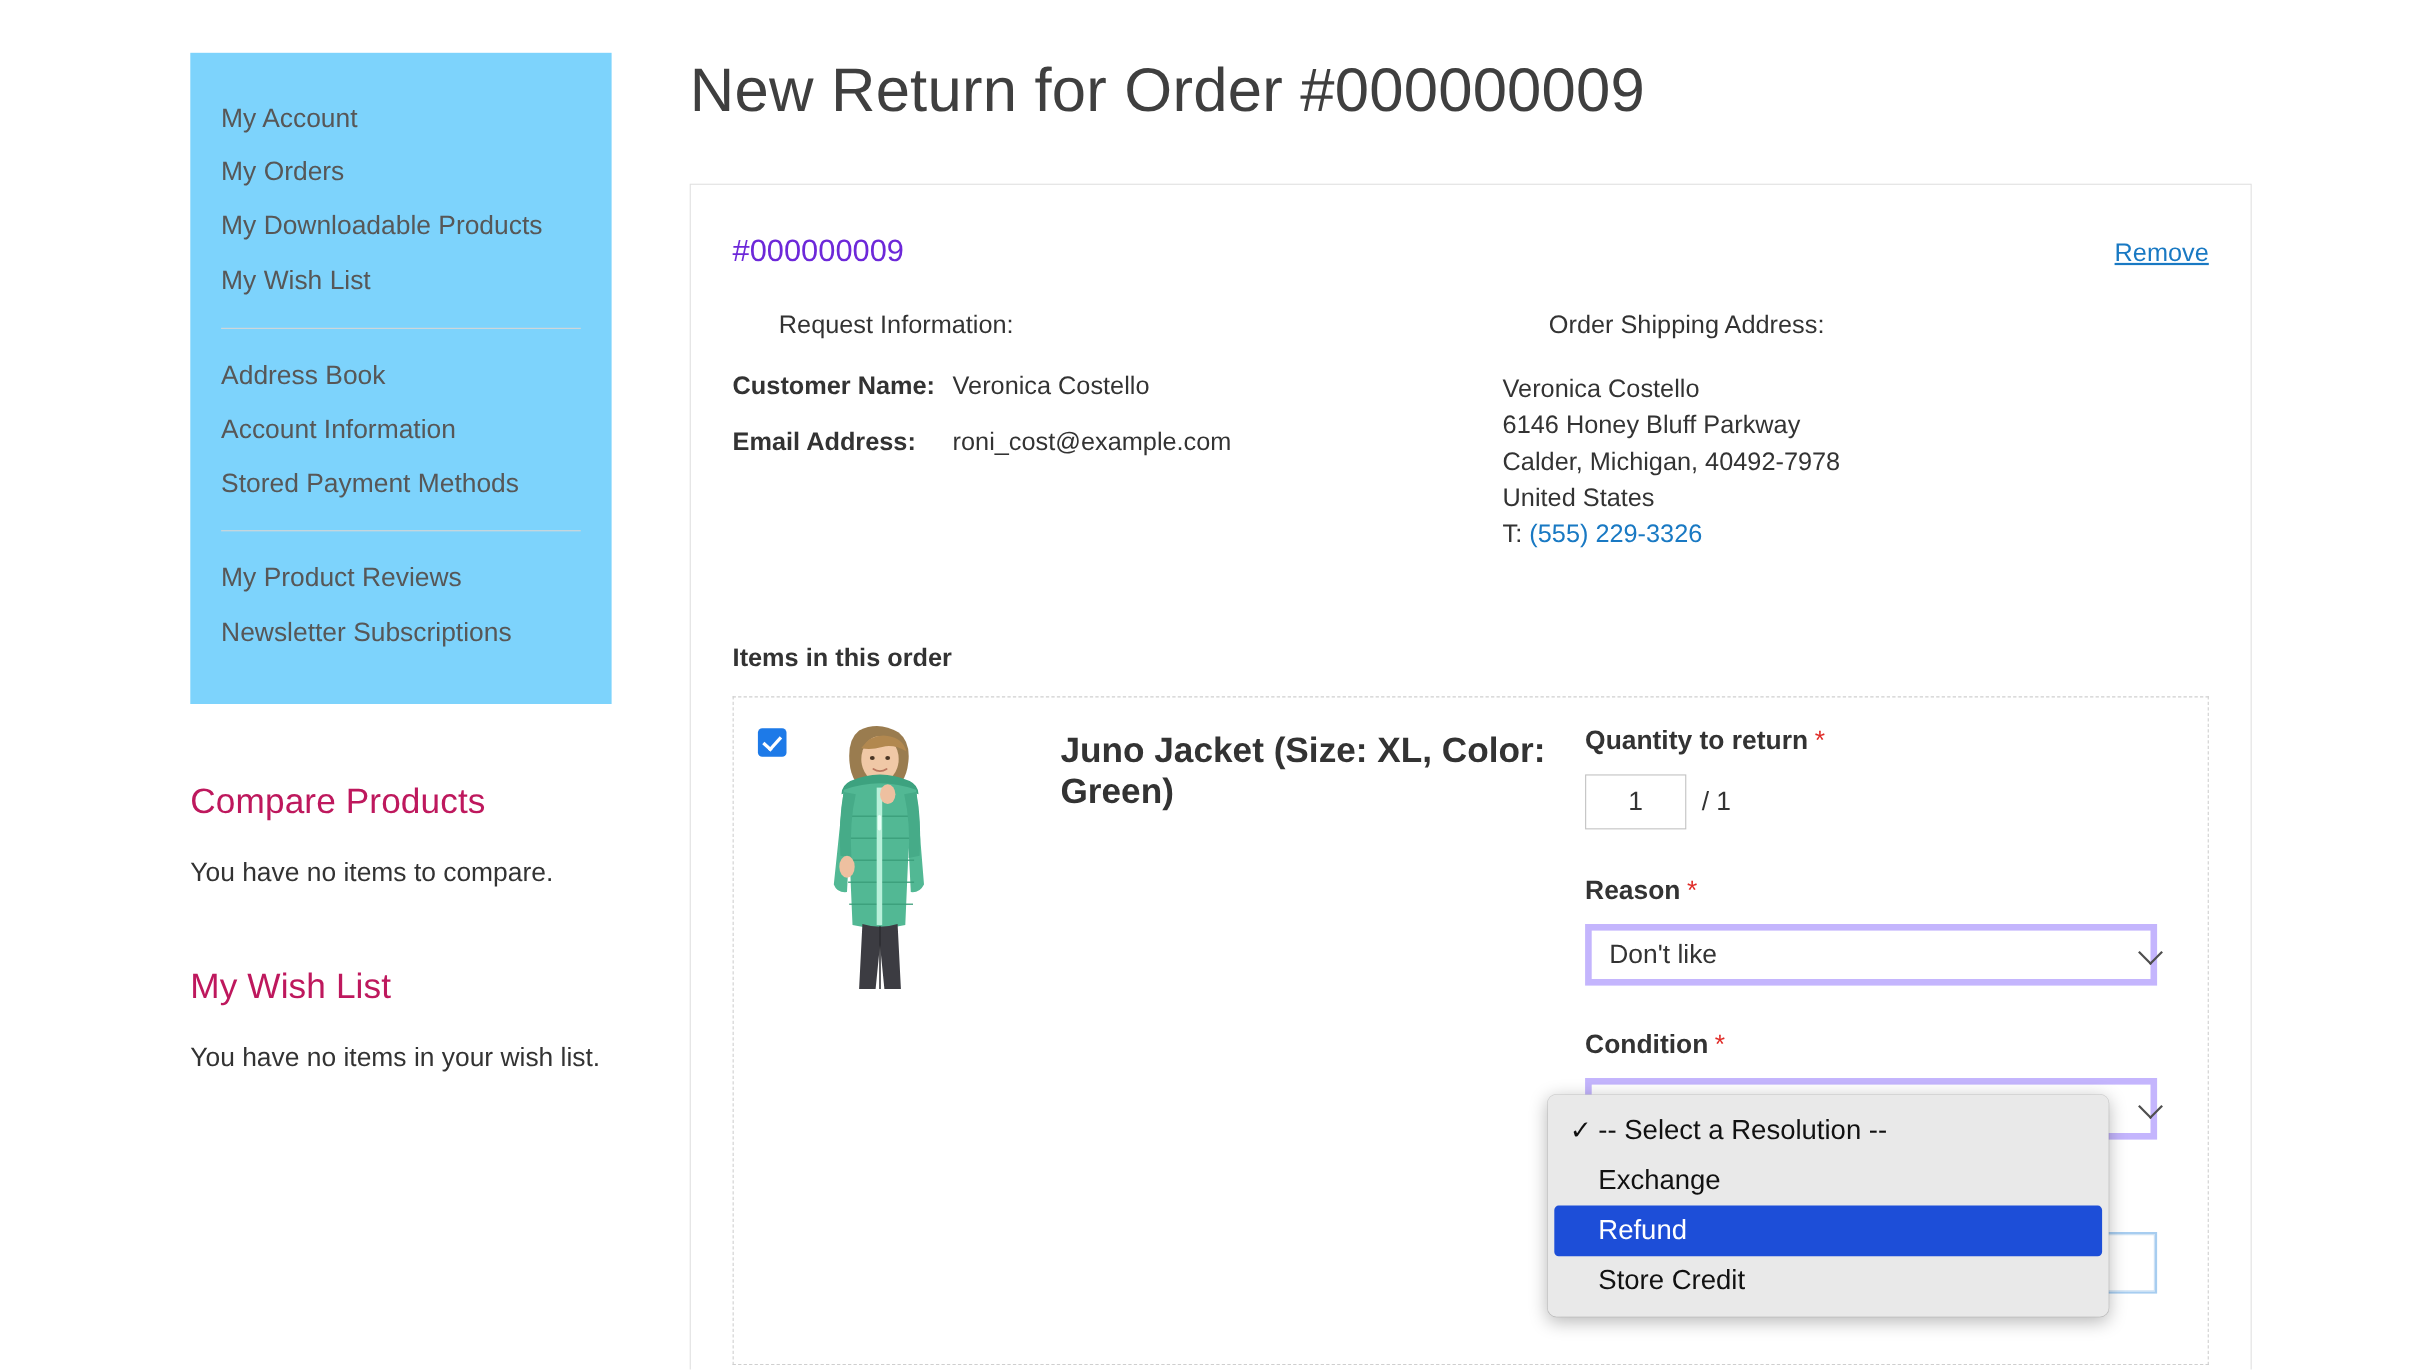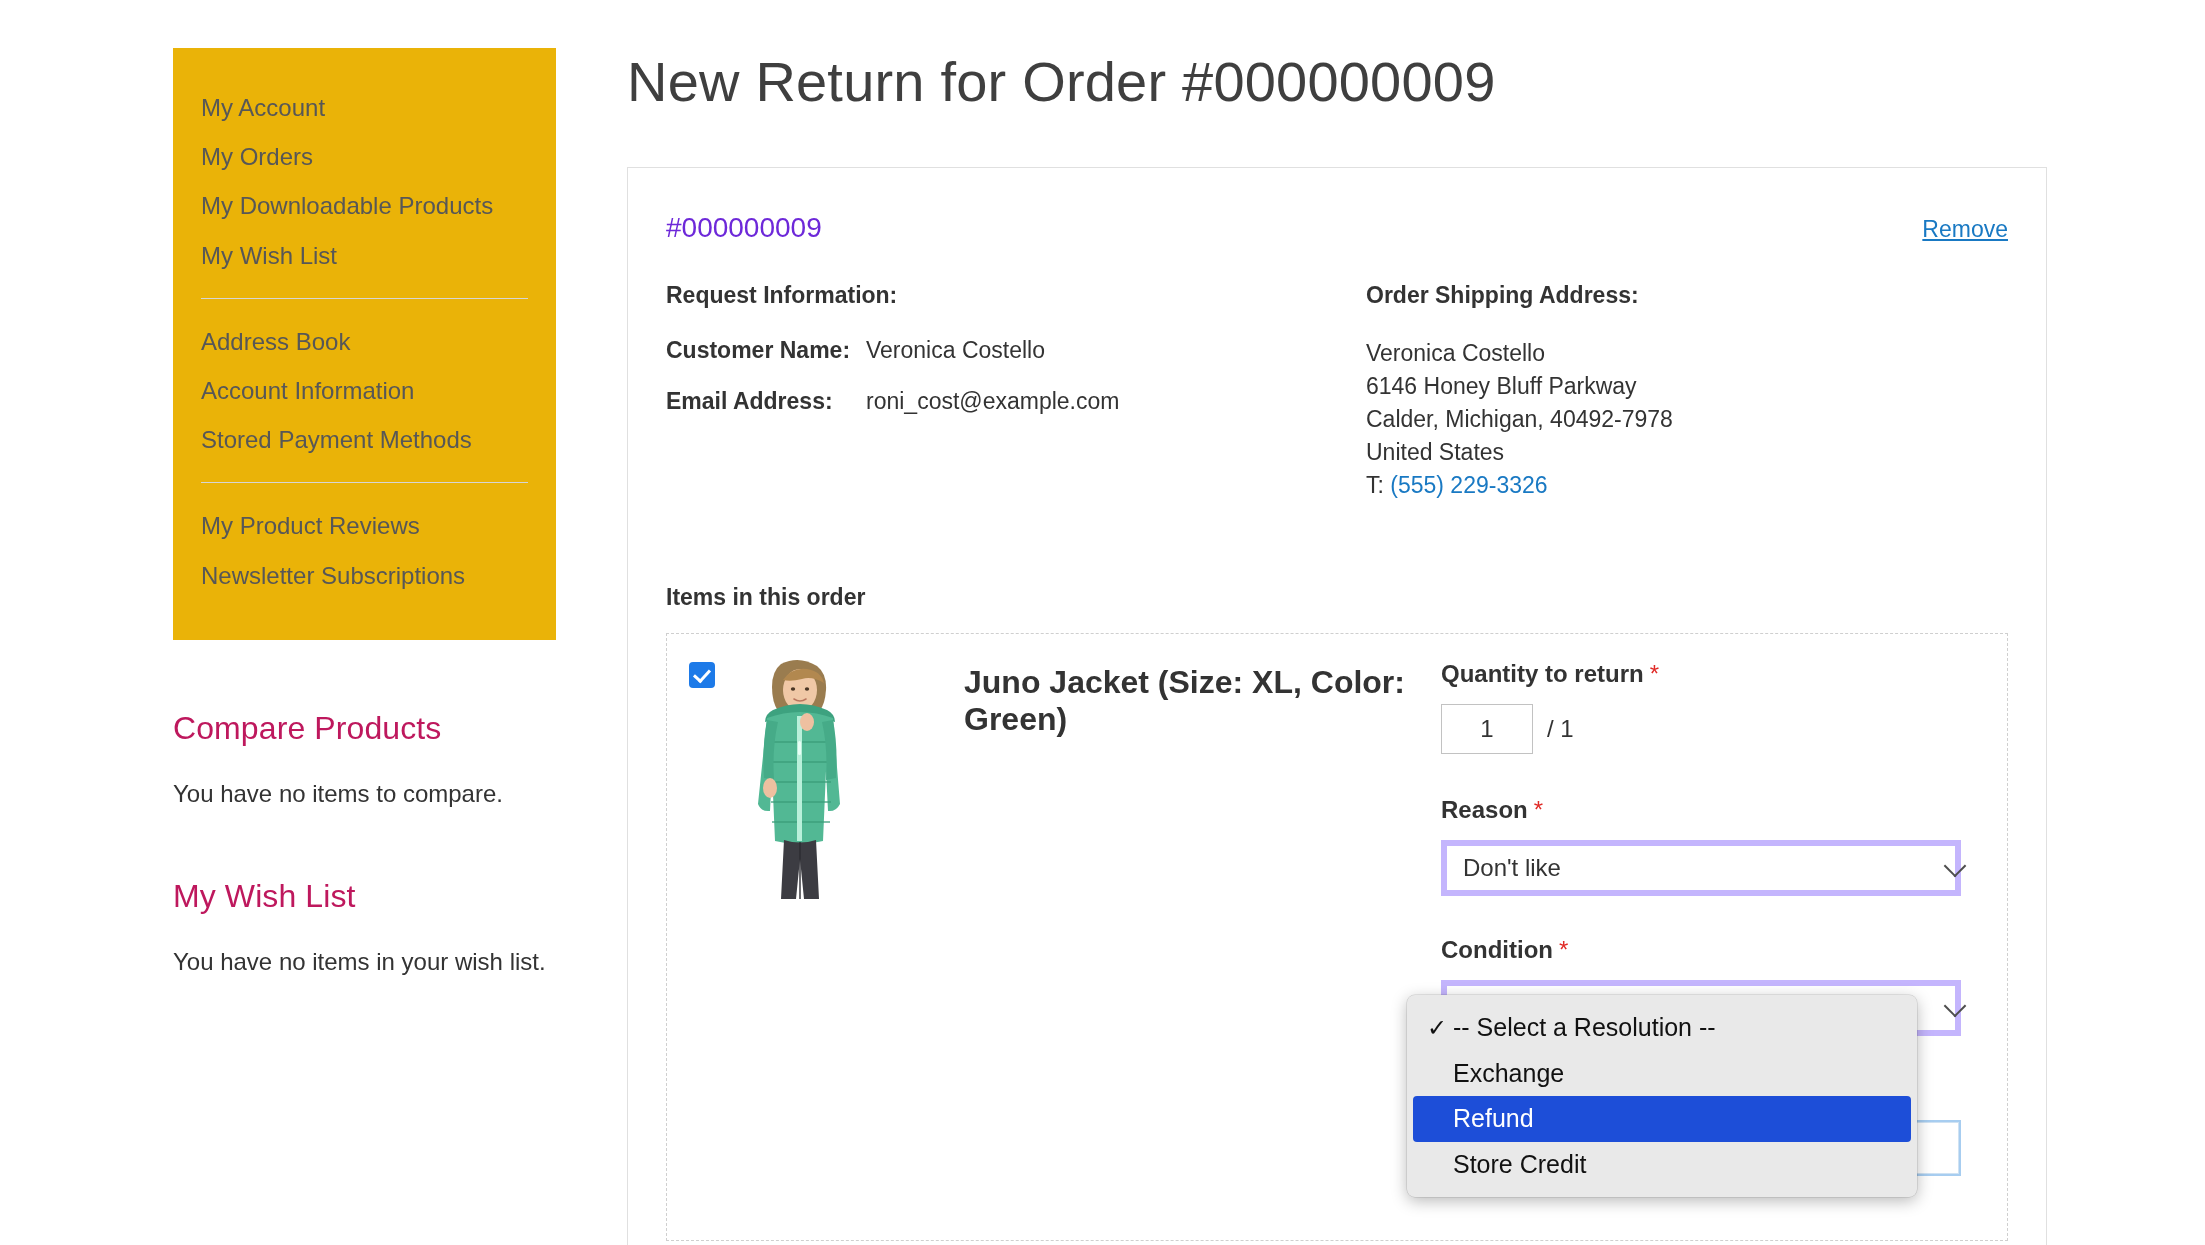--- a/index.html
+++ b/index.html
@@ -13,21 +13,21 @@
     position:relative;
   }
 
   
   #sidebar-column {
     position:absolute;
     left:173px; top:48px;
     width:383px;
   }
   #account-nav {
-    background:#eab308;
+    background:#7dd3fc;
     padding:35px 0 40px 0;
   }
   .nav-item {
     font-size:24px;
     color:#575757;
     padding:9px 0 9px 28px;
     line-height:1.3;
     cursor:pointer;
     white-space:nowrap;
   }
@@ -95,23 +95,24 @@
 
   .info-cols {
     display:flex;
     margin-top:38px;
   }
   .info-col-left { width:700px; }
   .info-col-right { width:640px; }
 
   .info-heading {
     font-size:23px;
-    font-weight:700;
+    font-weight:400;
     color:#333333;
     margin-bottom:28px;
+    margin-left:42px;
   }
   .info-row {
     display:flex;
     margin-bottom:24px;
     font-size:23px;
   }
   .info-label {
     font-weight:700;
     color:#333333;
     width:200px;

